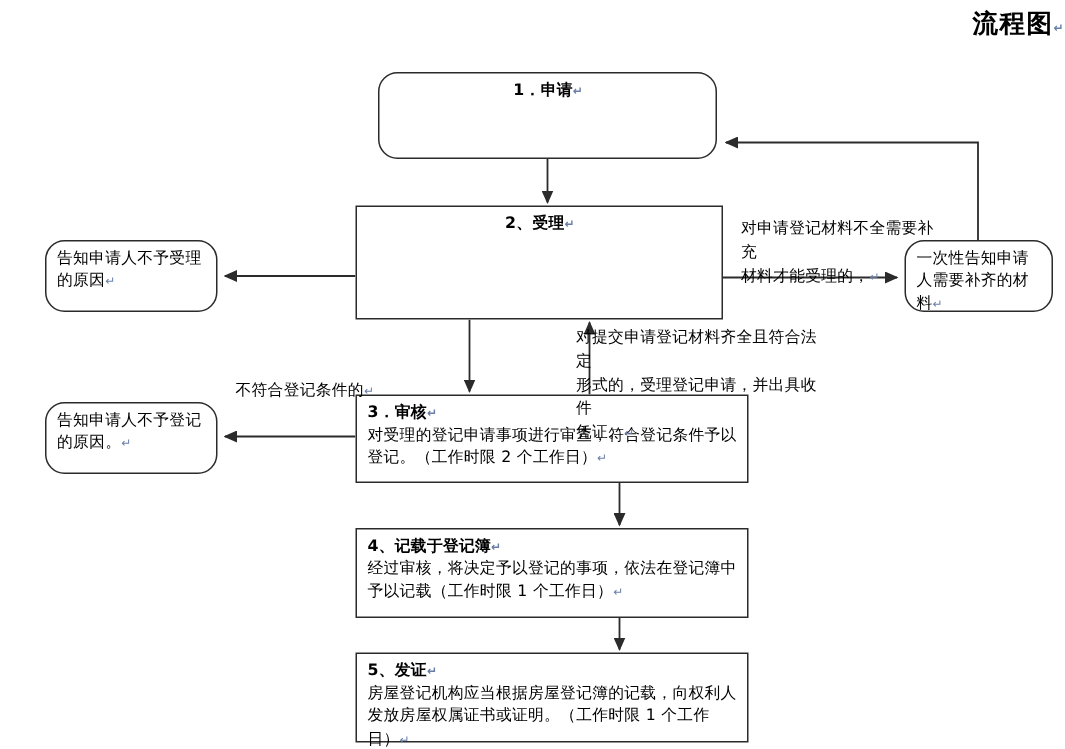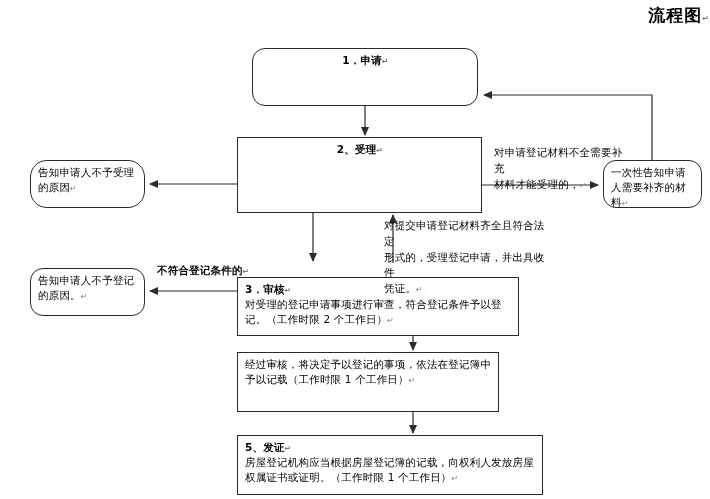--- a/index.html
+++ b/index.html
@@ -81,46 +81,47 @@
   </svg>
 
   <div class="node rounded" style="left:252px;top:48px;width:226px;height:58px;">
     <span class="hdr center">1．申请<span class="pilcrow">↵</span></span>
   </div>
 
   <div class="node" style="left:237px;top:137px;width:245px;height:76px;">
     <span class="hdr center">2、受理<span class="pilcrow">↵</span></span>
   </div>
 
-  <div class="node" style="left:237px;top:277px;width:282px;height:59px;">
+  <div class="node" style="left:237px;top:263px;width:262px;height:59px;">
     <span class="hdr">3．审核<span class="pilcrow">↵</span></span>
     <span class="body">对受理的登记申请事项进行审查，符合登记条件予以登记。（工作时限 2 个工作日）<span class="pilcrow">↵</span></span>
   </div>
 
   <div class="node" style="left:237px;top:352px;width:262px;height:60px;">
+    <span class="hdr">4、记载于登记簿<span class="pilcrow">↵</span></span>
     <span class="body">经过审核，将决定予以登记的事项，依法在登记簿中予以记载（工作时限 1 个工作日）<span class="pilcrow">↵</span></span>
   </div>
 
-  <div class="node" style="left:237px;top:435px;width:306px;height:60px;">
+  <div class="node" style="left:237px;top:435px;width:262px;height:60px;">
     <span class="hdr">5、发证<span class="pilcrow">↵</span></span>
     <span class="body">房屋登记机构应当根据房屋登记簿的记载，向权利人发放房屋权属证书或证明。（工作时限 1 个工作日）<span class="pilcrow">↵</span></span>
   </div>
 
-  <div class="node rounded" style="left:30px;top:160px;width:115px;height:48px;border-radius:17px;">
+  <div class="node rounded" style="left:30px;top:160px;width:115px;height:48px;">
     <span class="body">告知申请人不予受理的原因<span class="pilcrow">↵</span></span>
   </div>
 
   <div class="node rounded" style="left:603px;top:160px;width:99px;height:48px;">
     <span class="body">一次性告知申请人需要补齐的材料<span class="pilcrow">↵</span></span>
   </div>
 
   <div class="node rounded" style="left:30px;top:268px;width:115px;height:48px;">
     <span class="body">告知申请人不予登记的原因。<span class="pilcrow">↵</span></span>
   </div>
 
-  <div class="flabel" style="left:157px;top:263px;width:98px;font-weight:bold;">不符合登记条件的<span class="pilcrow">↵</span></div>
+  <div class="flabel" style="left:157px;top:253px;width:98px;">不符合登记条件的<span class="pilcrow">↵</span></div>
   <div class="flabel" style="left:494px;top:145px;width:132px;">对申请登记材料不全需要补充
 材料才能受理的，<span class="pilcrow">↵</span></div>
   <div class="flabel" style="left:384px;top:218px;width:163px;">对提交申请登记材料齐全且符合法定
 形式的，受理登记申请，并出具收件
 凭证。<span class="pilcrow">↵</span></div>
 
 </div>
 
 </body></html>

